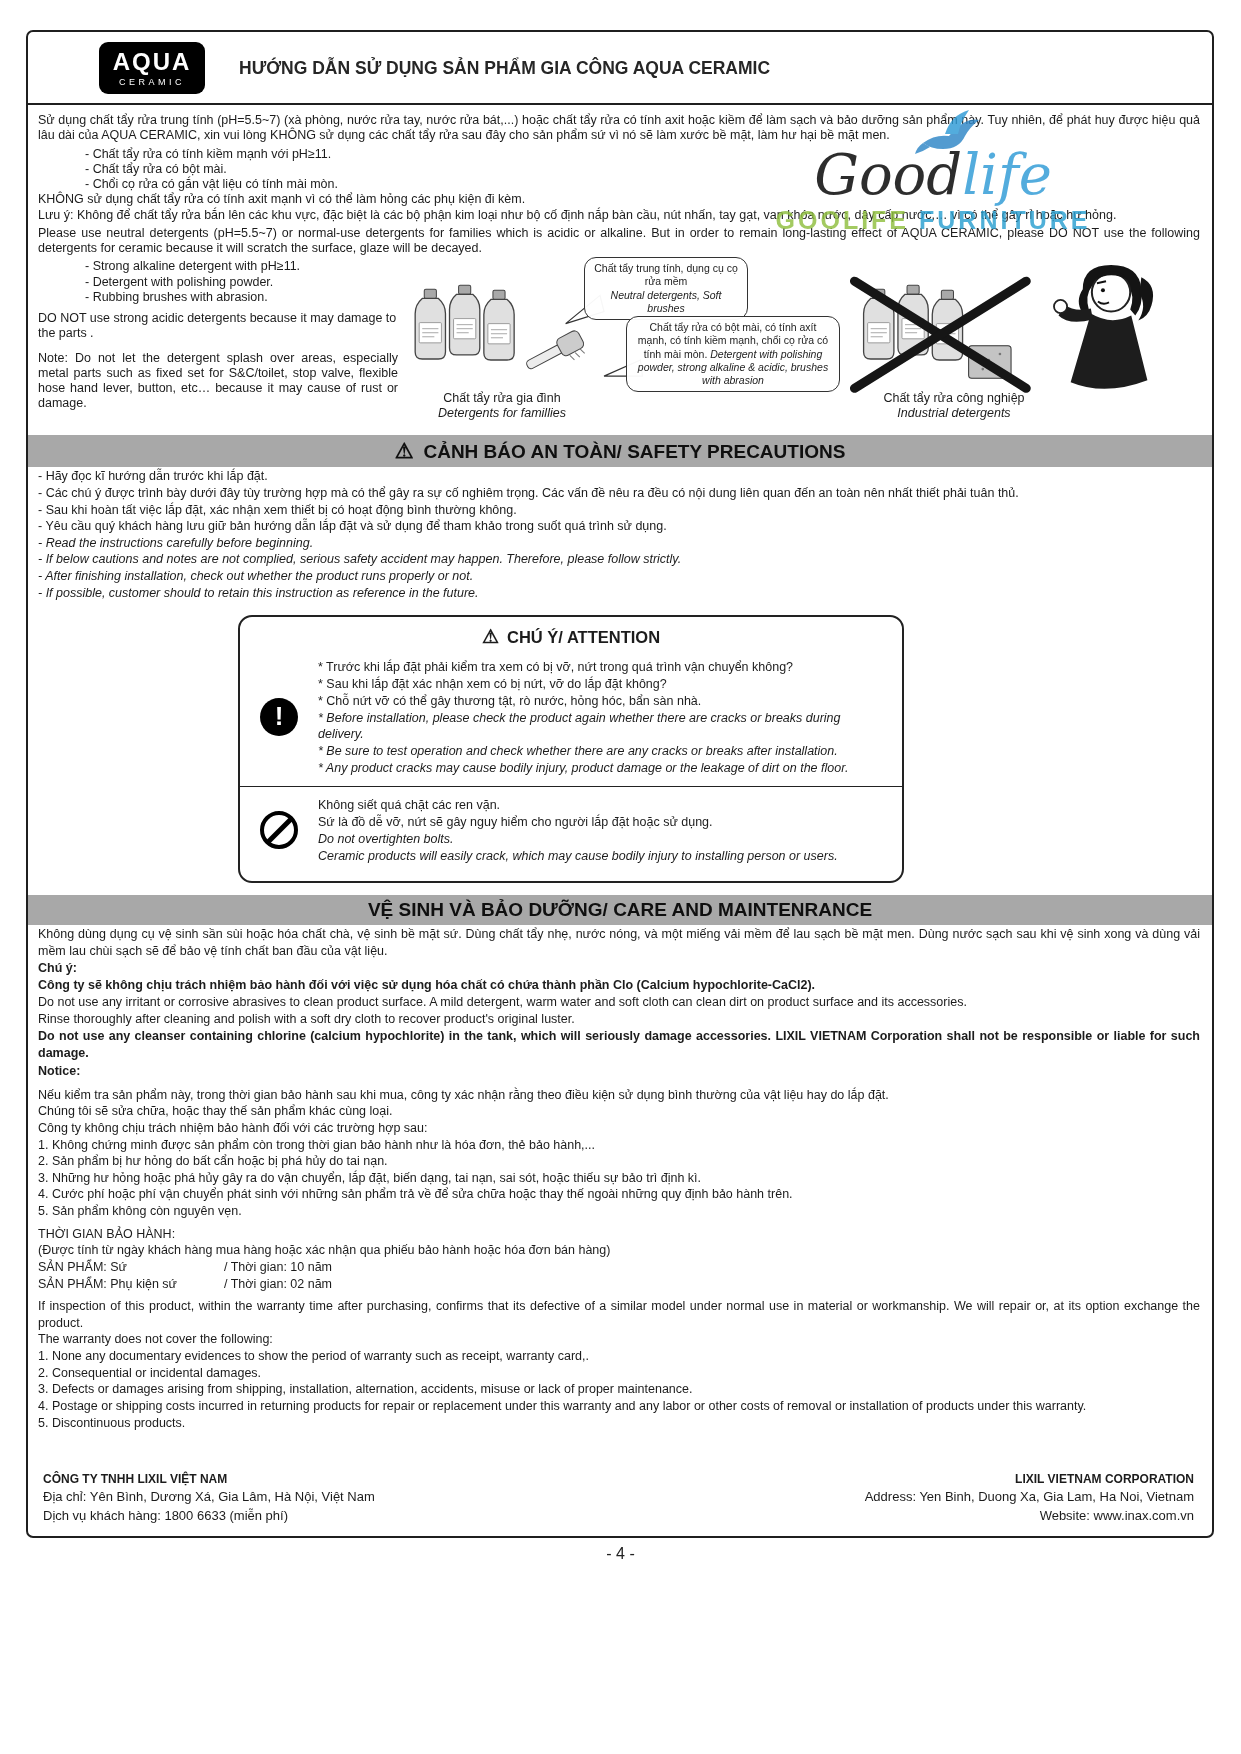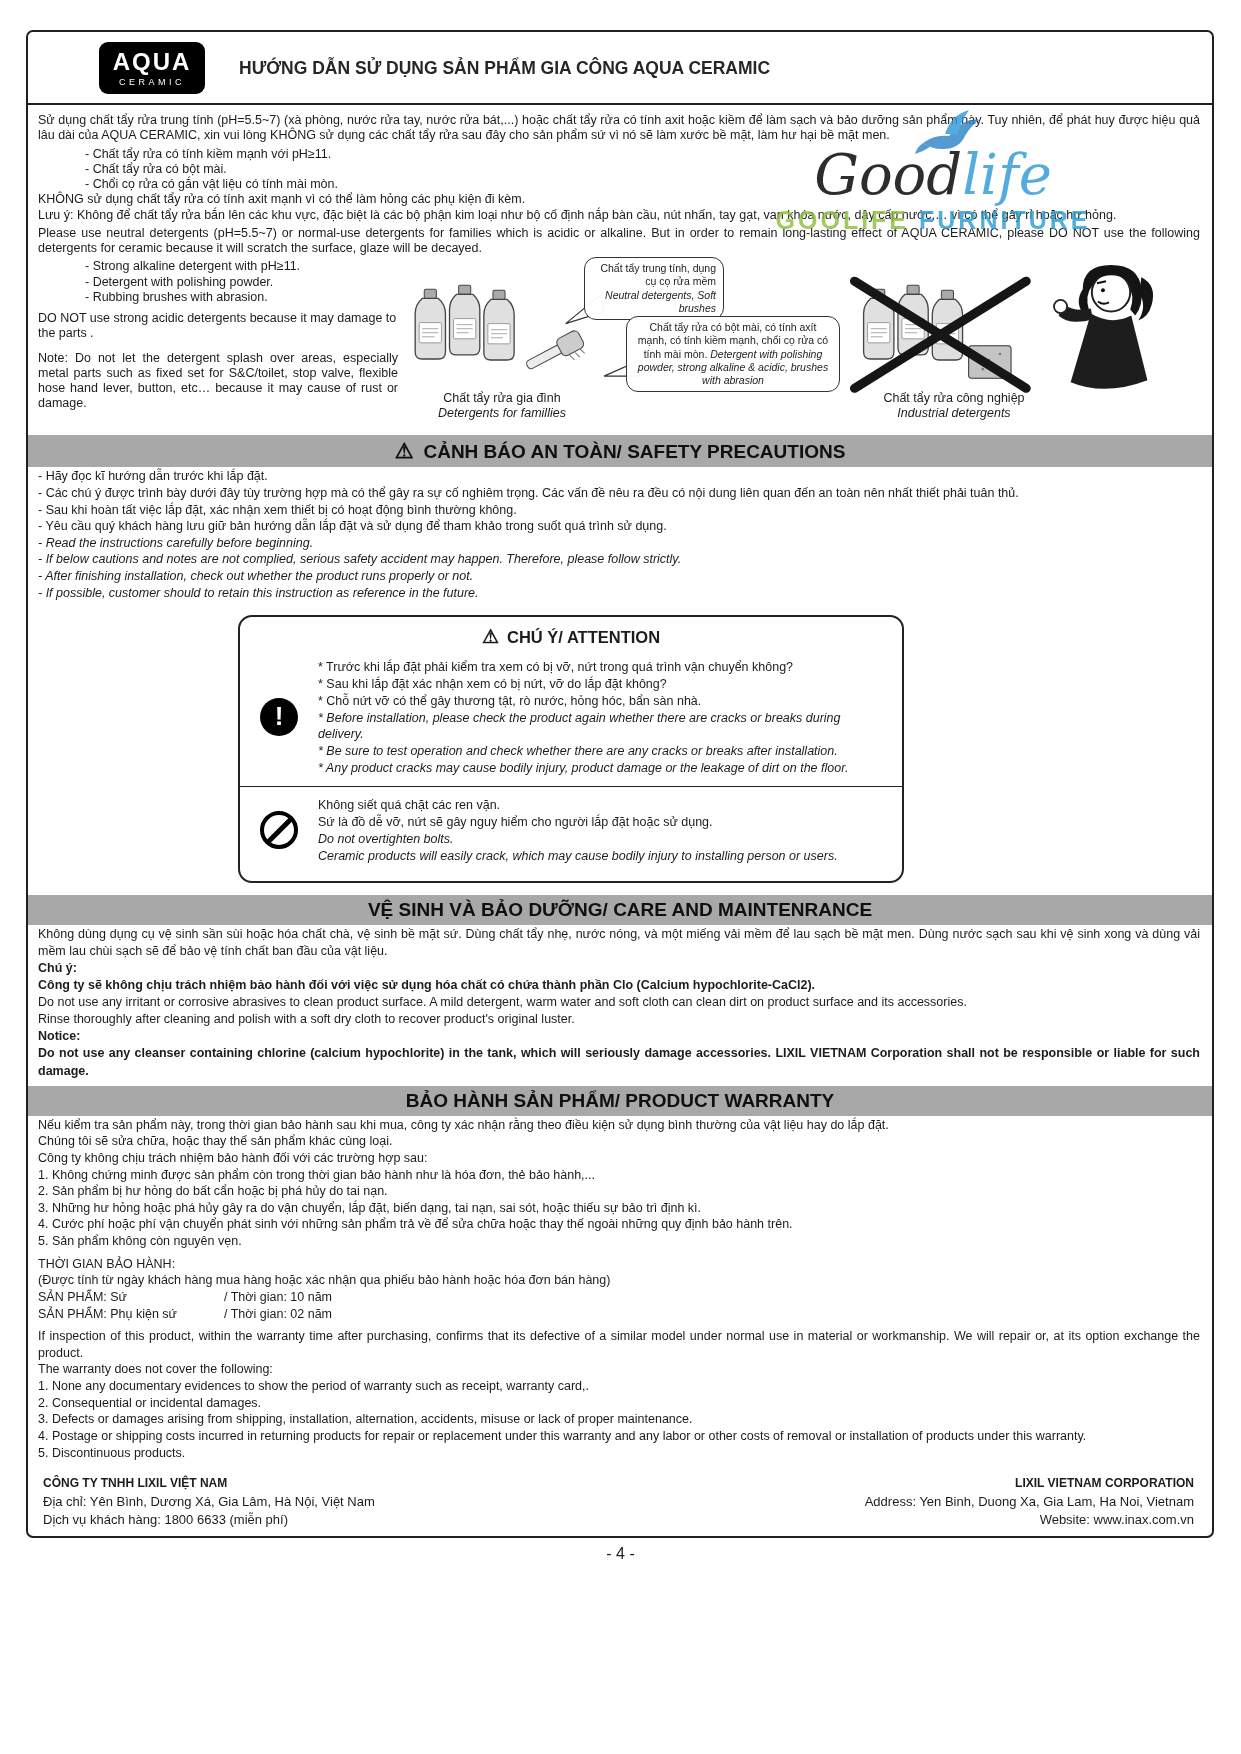--- a/index.html
+++ b/index.html
@@ -33,21 +33,21 @@
   .left-col { flex:0 0 360px; width:360px; }
   .left-col .indent { margin-bottom:6px; }
   .left-col p { margin:0 0 9px; }
   .illus { position:relative; flex:1; height:172px; }
   .illus svg.scene { position:absolute; inset:0; }
   .bubble {
     position:absolute; border:1.3px solid #333; border-radius:12px; background:rgba(255,255,255,.96);
     padding:4px 7px; font-size:10.5px; line-height:1.25; text-align:center;
   }
   .bubble .en, .caption .en { font-style:italic; }
-  .b1 { left:186px; top:-2px; width:140px;text-align:right; }
+  .b1 { left:186px; top:-2px; width:164px; }
   .b2 { left:228px; top:57px; width:214px; }
   .caption { position:absolute; top:132px; text-align:center; font-size:12.5px; line-height:1.2; }
   .c1 { left:4px; width:200px; }
   .c2 { left:450px; width:212px; }
   
   .watermark { position:absolute; left:735px; top:42px; width:340px; text-align:center; opacity:.82; z-index:4; pointer-events:none; }
   .wm-bird { position:absolute; left:152px; top:-40px; }
   .wm-script { font-family:"DejaVu Serif", serif; font-style:italic; font-size:56px; line-height:1; white-space:nowrap; }
   .wm-good { color:#000000; } .wm-life { color:#2e9bd6; }
   .wm-caps { font-size:25px; font-weight:bold; letter-spacing:3px; margin-top:2px; white-space:nowrap; }
@@ -267,27 +267,24 @@
   <div class="bar">
     <span>VỆ SINH VÀ BẢO DƯỠNG/ CARE AND MAINTENRANCE</span>
   </div>
 
   <section class="sec care">
     <div class="just">Không dùng dụng cụ vệ sinh sần sùi hoặc hóa chất chà, vệ sinh bề mặt sứ. Dùng chất tẩy nhẹ, nước nóng, và một miếng vải mềm để lau sạch bề mặt men. Dùng nước sạch sau khi vệ sinh xong và dùng vải mềm lau chùi sạch sẽ để bảo vệ tính chất ban đầu của vật liệu.</div>
     <div class="bold">Chú ý:</div>
     <div class="bold">Công ty sẽ không chịu trách nhiệm bảo hành đối với việc sử dụng hóa chất có chứa thành phần Clo (Calcium hypochlorite-CaCl2).</div>
     <div>Do not use any irritant or corrosive abrasives to clean product surface. A mild detergent, warm water and soft cloth can clean dirt on product surface and its accessories.</div>
     <div>Rinse thoroughly after cleaning and polish with a soft dry cloth to recover product's original luster.</div>
+    <div class="bold just">Do not use any cleanser containing chlorine (calcium hypochlorite) in the tank, which will seriously damage accessories. LIXIL VIETNAM Corporation shall not be responsible or liable for such damage.</div>
     <div class="bold">Notice:</div>
-    <div class="bold just">Do not use any cleanser containing chlorine (calcium hypochlorite) in the tank, which will seriously damage accessories. LIXIL VIETNAM Corporation shall not be responsible or liable for such damage.</div>
   </section>
 
-  <div class="bar">
-    <span>BẢO HÀNH SẢN PHẨM/ PRODUCT WARRANTY</span>
-  </div>
 
   <section class="sec warranty">
     <div>Nếu kiểm tra sản phẩm này, trong thời gian bảo hành sau khi mua, công ty xác nhận rằng theo điều kiện sử dụng bình thường của vật liệu hay do lắp đặt.</div>
     <div>Chúng tôi sẽ sửa chữa, hoặc thay thế sản phẩm khác cùng loại.</div>
     <div>Công ty không chịu trách nhiệm bảo hành đối với các trường hợp sau:</div>
     <div>1. Không chứng minh được sản phẩm còn trong thời gian bảo hành như là hóa đơn, thẻ bảo hành,...</div>
     <div>2. Sản phẩm bị hư hỏng do bất cẩn hoặc bị phá hủy do tai nạn.</div>
     <div>3. Những hư hỏng hoặc phá hủy gây ra do vận chuyển, lắp đặt, biến dạng, tai nạn, sai sót, hoặc thiếu sự bảo trì định kì.</div>
     <div>4. Cước phí hoặc phí vận chuyển phát sinh với những sản phẩm trả về để sửa chữa hoặc thay thế ngoài những quy định bảo hành trên.</div>
     <div>5. Sản phẩm không còn nguyên vẹn.</div>

